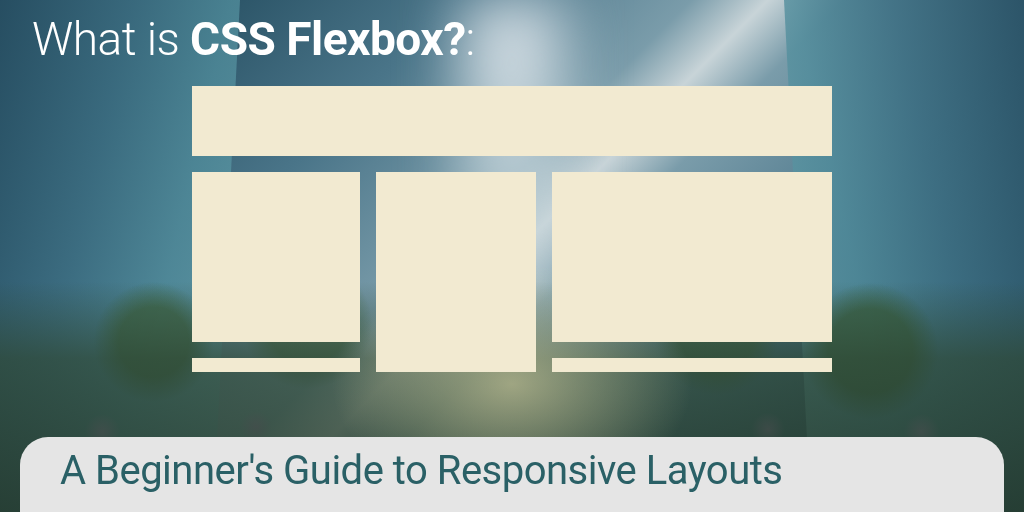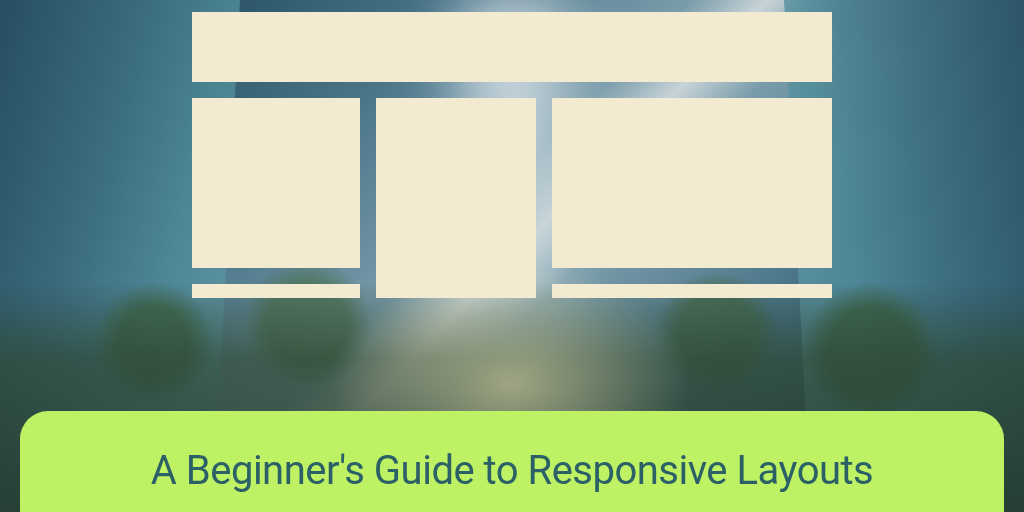--- a/index.html
+++ b/index.html
@@ -183,27 +183,27 @@
     .diagram-box-3b-spacer {
       width: 160px;
     }
     
     .diagram-box-3c {
       flex: 1;
       background: #f2ead1;
     }
     
     .subtitle-bar {
-      background: #bef264;
+      background: #e5e5e5;
       border-radius: 28px 28px 0 0;
-      padding: 36px 40px 18px 40px;
+      padding: 10px 40px 18px 40px;
       margin-top: 30px;
       margin-left: -10px;
       margin-right: -10px;
-      text-align: center;
+      text-align: left;
     }
     
     .subtitle {
       color: #2a6066;
       font-size: 40px;
       font-weight: 400;
       letter-spacing: -0.5px;
     }
   </style>
 </head>
@@ -213,20 +213,23 @@
   <div class="bg-building-left"></div>
   <div class="bg-building-right"></div>
   <div class="bg-center-light"></div>
   <div class="bg-greenery"></div>
   <div class="bg-flowers"></div>
   <div class="bg-overlay"></div>
 </div>
 
 <div class="content">
 
+  <h1 class="title">
+    <span>What is </span><span class="bold">CSS Flexbox?</span><span>:</span>
+  </h1>
 
   <div class="diagram-container">
     <div class="diagram">
       <div class="diagram-row-1"></div>
       <div class="diagram-row-2">
         <div class="diagram-box-2a"></div>
         <div class="diagram-box-2b"></div>
         <div class="diagram-right-col">
           <div class="diagram-box-2c"></div>
         </div>

